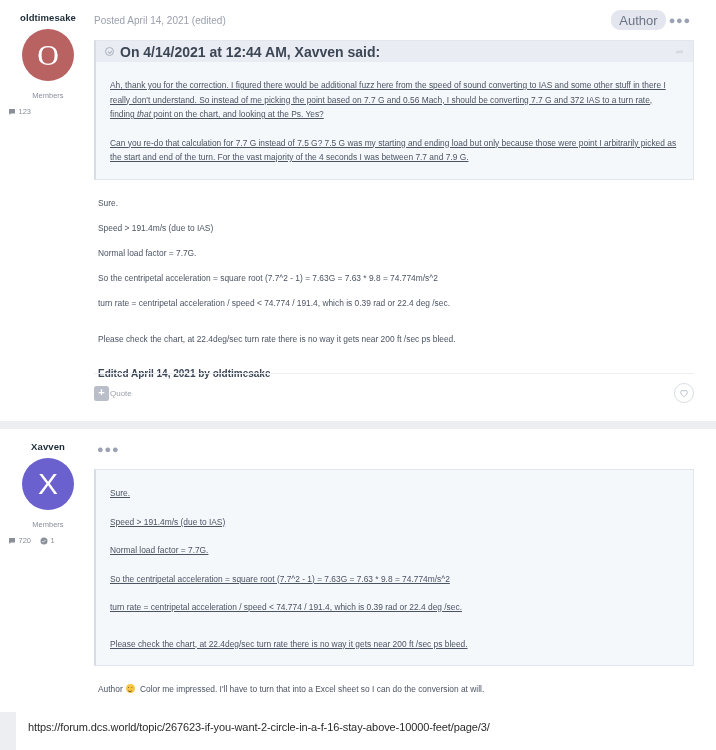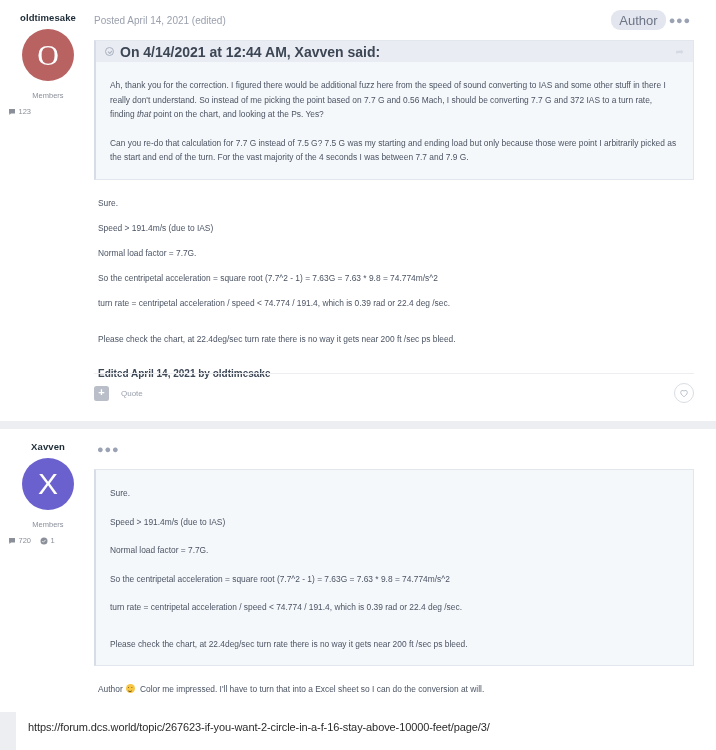--- a/index.html
+++ b/index.html
@@ -169,20 +169,21 @@
     line-height: 10px;
   }
   .quote-body {
     padding: 16px 14px 14px 14px;
   }
   .quote-body p {
     font-size: 8.4px;
     line-height: 14.5px;
     color: #4b5463;
     margin: 0 0 14px 0;
+    text-decoration: underline;
   }
   .quote-body p:last-child { margin-bottom: 0; }
   .quote-body em { font-style: italic; }
 
   
   .post-body { padding: 2px 4px 0 4px; }
   .post-body p {
     font-size: 8.4px;
     line-height: 14px;
     color: #4b5463;
@@ -241,21 +242,21 @@
     color: #ffffff;
     font-size: 11px;
     line-height: 13px;
     text-align: center;
     font-weight: bold;
     cursor: pointer;
   }
   .quote-label {
     font-size: 8px;
     color: #9aa0ad;
-    margin-left: 12px;
+    margin-left: 1px;
     cursor: pointer;
     text-align: center;
   }
   .heart-btn {
     margin-left: auto;
     width: 20px; height: 20px;
     border-radius: 50%;
     border: 1.2px solid #d9dde4;
     display: flex;
     align-items: center;

